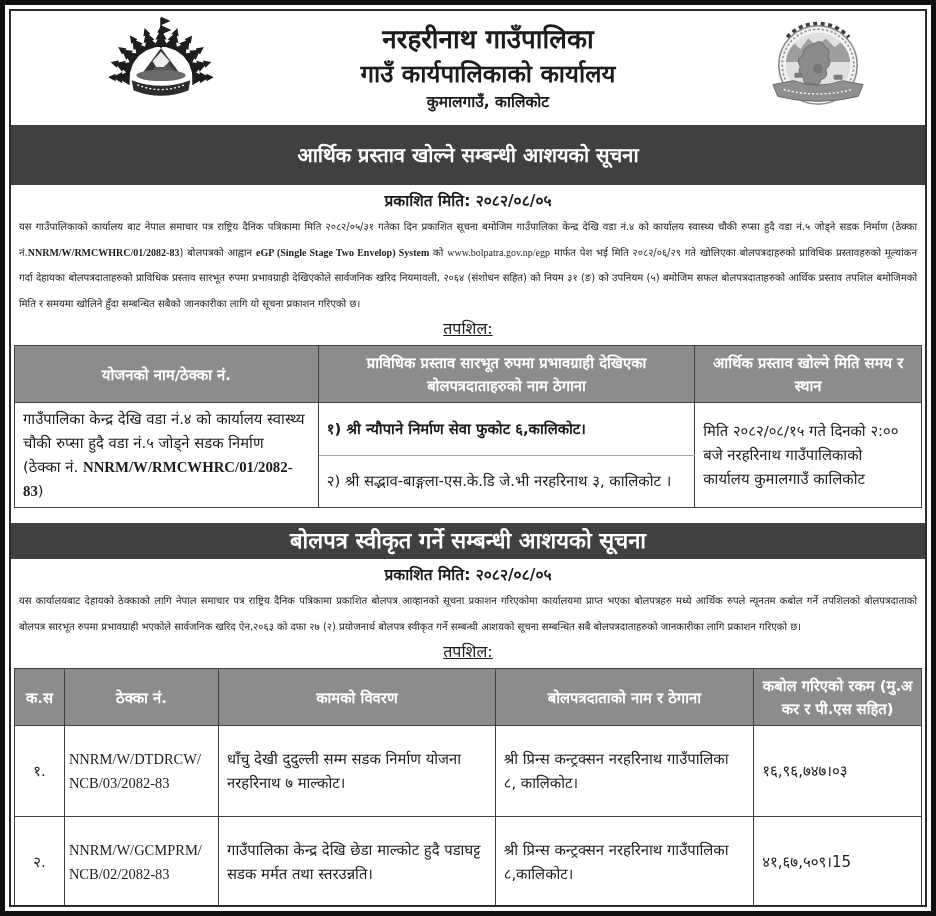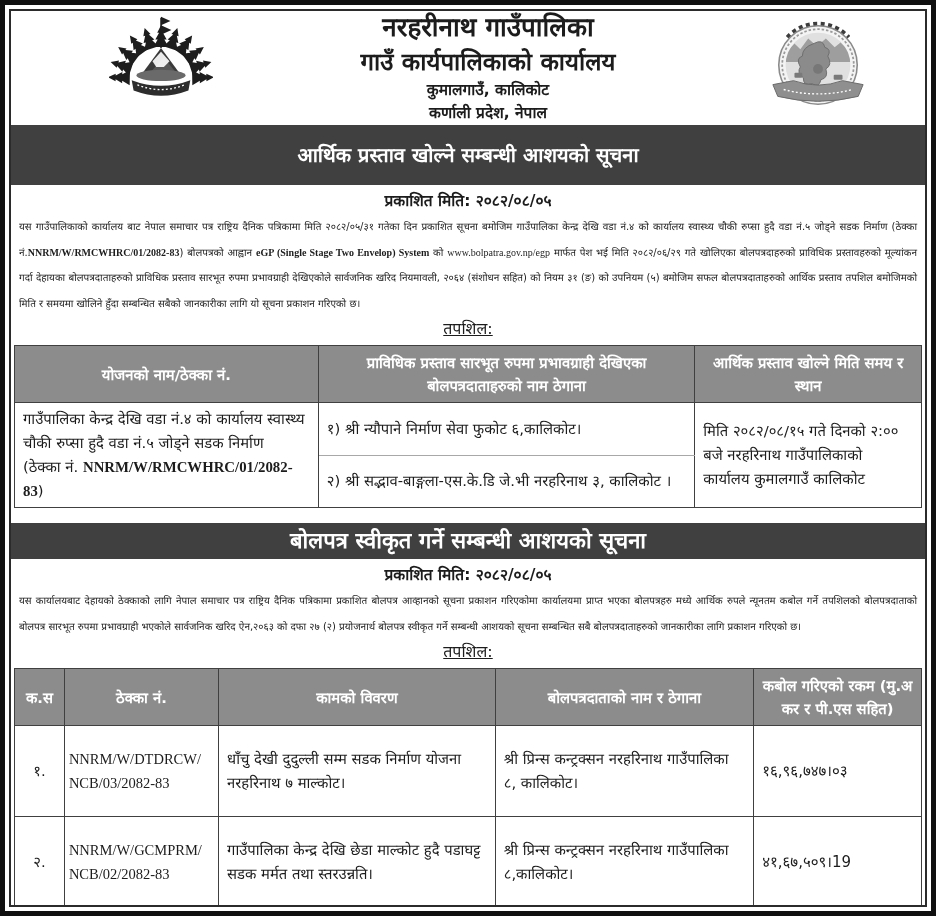--- a/index.html
+++ b/index.html
@@ -33,21 +33,21 @@
   .tapasil span { text-decoration:underline; }
 
   table { width:calc(100% - 6px); margin:0 3px; border-collapse:collapse; table-layout:fixed; }
   th { background:#8c8c8c; color:#fff; font-weight:bold; font-size:14.8px; line-height:23px;
        padding:5px 6px; border:1.6px solid #404040; text-align:center; vertical-align:middle; }
   td { border:1.6px solid #404040; font-size:14.8px; line-height:24px; padding:4px 8px;
        vertical-align:middle; text-align:left; }
 
   .t1 .proj { vertical-align:middle; }
   .t1 .contract-line { display:block; }
-  .t1 .bid1 { border-bottom:1.6px solid #a8a8a8; }
+  .t1 .bid1 { border-bottom:1.6px solid #a8a8a8;font-weight:bold; }
   .t1 .bid2 { border-top:1.6px solid #a8a8a8; }
 
   .t2 .sn { text-align:center; }
   .t2 .cno { font-family:"Liberation Serif","DejaVu Serif",serif; font-size:14.5px; padding:21px 4px; }
   .t2 .amount { font-size:15px; }
 
   .sign { text-align:right; font-size:15.5px; padding:7px 14px 0 0; line-height:20px; }
 </style>
 </head>
 <body>
@@ -81,21 +81,20 @@
           <ellipse cx="55" cy="63" rx="26" ry="6" fill="#6a6a6a"></ellipse>
           <path d="M24,68 Q55,80 86,68 L84,79 Q55,90 26,79 Z" fill="#2d2d2d"></path>
           <path d="M30,73 Q55,83 80,73" stroke="#fff" stroke-width="1.4" stroke-dasharray="2 2.4" fill="none"></path>
         </svg>
       </div>
 
       <div class="head-text">
         <div class="org-name">नरहरीनाथ गाउँपालिका</div>
         <div class="office-name">गाउँ कार्यपालिकाको कार्यालय</div>
         <div class="addr">कुमालगाउँ, कालिकोट</div>
-        <div class="addr">कर्णाली प्रदेश, नेपाल</div>
       </div>
 
       <div class="emblem-box emblem-right">
         <svg width="110" height="102" viewBox="0 0 112 104" aria-hidden="true">
           <path d="M25,24 A42,42 0 0 1 87,24" stroke="#3c3c3c" stroke-width="5" stroke-dasharray="4 3.5" fill="none"></path>
           <circle cx="56" cy="52" r="40" fill="#f4f4f4" stroke="#8a8a8a" stroke-width="1.6"></circle>
           <circle cx="56" cy="52" r="36.5" fill="none" stroke="#9a9a9a" stroke-width="1.8" stroke-dasharray="2.5 2"></circle>
           <clipPath id="sealclip">
               <circle cx="56" cy="52" r="33"></circle>
             </clipPath>
@@ -182,21 +181,21 @@
           <td class="cno">NNRM/W/DTDRCW/ NCB/03/2082-83</td>
           <td>धाँचु देखी दुदुल्ली सम्म सडक निर्माण योजना नरहरिनाथ ७ माल्कोट।</td>
           <td>श्री प्रिन्स कन्ट्रक्सन नरहरिनाथ गाउँपालिका ८, कालिकोट।</td>
           <td class="amount">१६,९६,७४७।०३</td>
         </tr>
         <tr>
           <td class="sn">२.</td>
           <td class="cno">NNRM/W/GCMPRM/ NCB/02/2082-83</td>
           <td>गाउँपालिका केन्द्र देखि छेडा माल्कोट हुदै पडाघट्ट सडक मर्मत तथा स्तरउन्नति।</td>
           <td>श्री प्रिन्स कन्ट्रक्सन नरहरिनाथ गाउँपालिका ८,कालिकोट।</td>
-          <td class="amount">४१,६७,५०९।19</td>
+          <td class="amount">४१,६७,५०९।15</td>
         </tr>
       </tbody>
     </table>
 
     <div class="sign">प्रमुख प्रशासकीय अधिकृत</div>
 
   </div>
 </div>
 
 </body></html>

